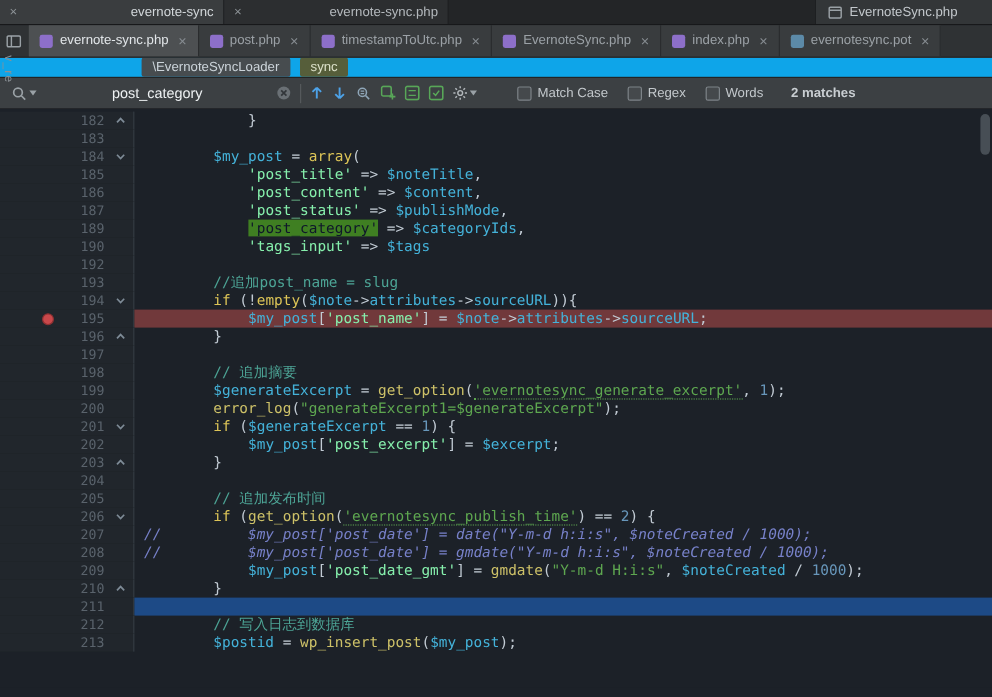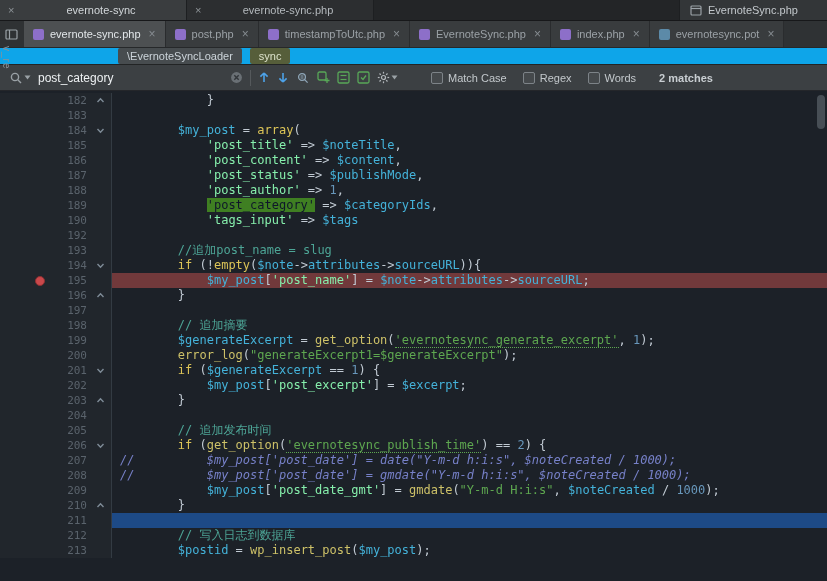--- a/index.html
+++ b/index.html
@@ -5,21 +5,21 @@
   *{margin:0;padding:0;box-sizing:border-box;}
   body{background:#111;}
   #app{width:827px;height:581px;background:#1c2128;font-family:"Liberation Sans",sans-serif;position:relative;overflow:hidden;}
 
   
   .winbar{height:21px;background:#232527;display:flex;border-bottom:1px solid #17181a;}
   .wtablist{display:flex;}
   .wtab{width:187px;display:flex;align-items:center;gap:6px;padding:0 8px;background:#2c2e30;border-right:1px solid #1d1f21;color:#b4b9bd;font-size:11px;}
   .wtab.active{background:#3a3d3f;color:#d2d7da;}
   .wclose{color:#8e9498;font-size:11px;width:10px;}
-  .wlabel{flex:1;text-align:center;white-space:nowrap;overflow:hidden;}
+  .wlabel{flex:1;text-align:right;white-space:nowrap;overflow:hidden;}
   .wtab-right{margin-left:auto;width:148px;display:flex;align-items:center;gap:6px;padding:0 10px;background:#333638;border-left:1px solid #1d1f21;color:#c3c8cc;font-size:11px;}
 
   
   .tabbar{height:27px;background:#2f3234;display:flex;align-items:stretch;padding-left:24px;position:relative;border-bottom:1px solid #26282a;}
   .stripe-icon{position:absolute;left:5px;top:7px;line-height:0;}
   .etablist{display:flex;}
   .etab{display:flex;align-items:center;gap:6px;padding:0 9px;background:#393c3e;border-right:1px solid #2a2c2e;color:#9ba1a6;font-size:11px;white-space:nowrap;}
   .etab.active{background:#4d5052;color:#e2e6e9;}
   .ficon{width:11px;height:11px;border-radius:2px;display:inline-block;}
   .eclose{color:#868c91;font-size:12px;margin-left:2px;}
@@ -27,21 +27,21 @@
   
   .crumbbar{height:17px;background:#0ea5e9;display:flex;align-items:center;gap:8px;padding-left:118px;border-bottom:1px solid #222425;}
   .crumb{font-size:11px;padding:2px 9px;border-radius:2px;background:#474c4f;color:#ccd4da;}
   .crumb.current{background:#565e3a;color:#dde2cb;}
   .vlabel{position:absolute;left:1px;top:46px;width:14px;font-size:10px;color:#8b9196;writing-mode:vertical-lr;letter-spacing:1px;}
 
   
   .findbar{height:26px;background:#3c4043;display:flex;align-items:center;padding:0 9px;gap:7px;border-bottom:1px solid #24262a;}
   .icn{display:inline-flex;align-items:center;line-height:0;gap:1px;}
   .searchfield{width:205px;display:flex;align-items:center;gap:6px;}
-  .query{flex:1;color:#eef1f3;font-size:12px;white-space:nowrap;overflow:hidden;}
+  .query{flex:1;color:#eef1f3;font-size:12px;white-space:nowrap;overflow:hidden;text-align:center;}
   .sep{width:1px;height:16px;background:#55595c;}
   .foptwrap{display:flex;gap:16px;margin-left:26px;align-items:center;}
   .fopt{display:flex;align-items:center;gap:5px;font-size:11px;color:#c3c8cc;}
   .fcheck{width:12px;height:12px;background:#45494c;border:1px solid #7d8388;border-radius:2px;display:inline-block;}
   .matches{font-size:11px;color:#c9ced2;margin-left:16px;font-weight:bold;}
 
   
   .editor{height:482px;padding-top:2px;font-family:"DejaVu Sans Mono",monospace;font-size:12px;position:relative;background:#1c2128;overflow:hidden;}
   .line{display:flex;height:15px;line-height:15px;}
   .gutter{display:flex;background:#21262c;flex:0 0 auto;padding-left:30px;}
@@ -286,28 +286,20 @@
           <div class="gutter">
             <div class="bp-cell"></div>
             <div class="lnum">187</div>
             <div class="fold"></div>
           </div>
           <div class="code"><span class="tk-p">            </span><span class="tk-s">'post_status'</span><span class="tk-p"> =&gt; </span><span class="tk-v">$publishMode</span><span class="tk-p">,</span></div>
         </div>
         <div class="line">
           <div class="gutter">
             <div class="bp-cell"></div>
-            <div class="lnum">188</div>
-            <div class="fold"></div>
-          </div>
-          <div class="code"><span class="tk-p">            </span><span class="tk-s">'post_author'</span><span class="tk-p"> =&gt; </span><span class="tk-n">1</span><span class="tk-p">,</span></div>
-        </div>
-        <div class="line">
-          <div class="gutter">
-            <div class="bp-cell"></div>
             <div class="lnum">189</div>
             <div class="fold"></div>
           </div>
           <div class="code"><span class="tk-p">            </span><span class="tk-m">'post_category'</span><span class="tk-p"> =&gt; </span><span class="tk-v">$categoryIds</span><span class="tk-p">,</span></div>
         </div>
         <div class="line">
           <div class="gutter">
             <div class="bp-cell"></div>
             <div class="lnum">190</div>
             <div class="fold"></div>

